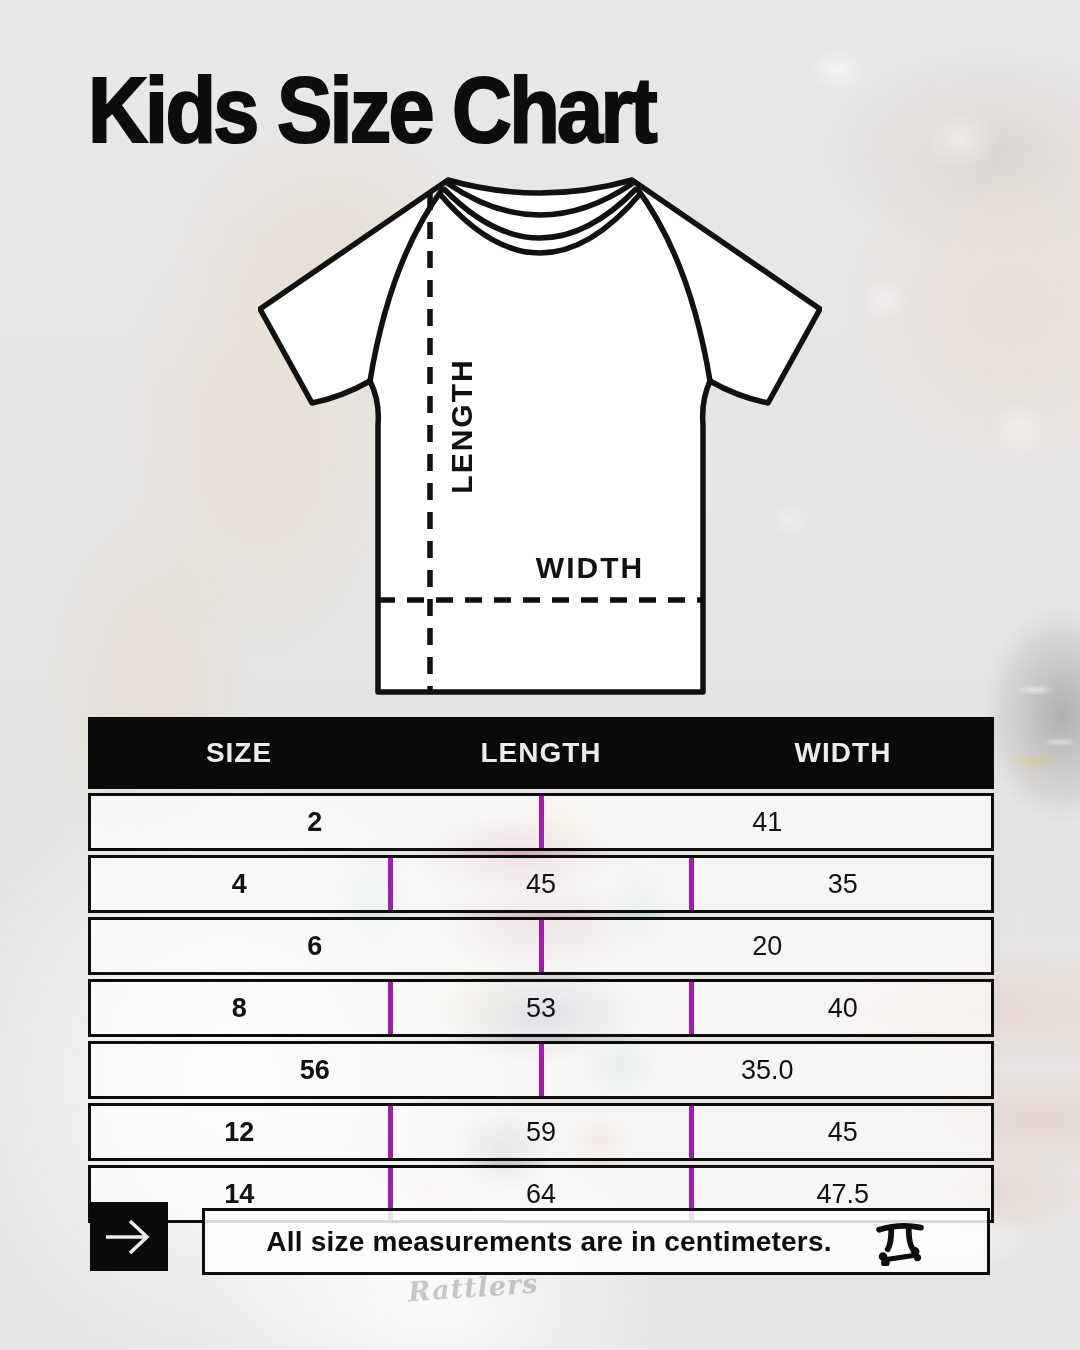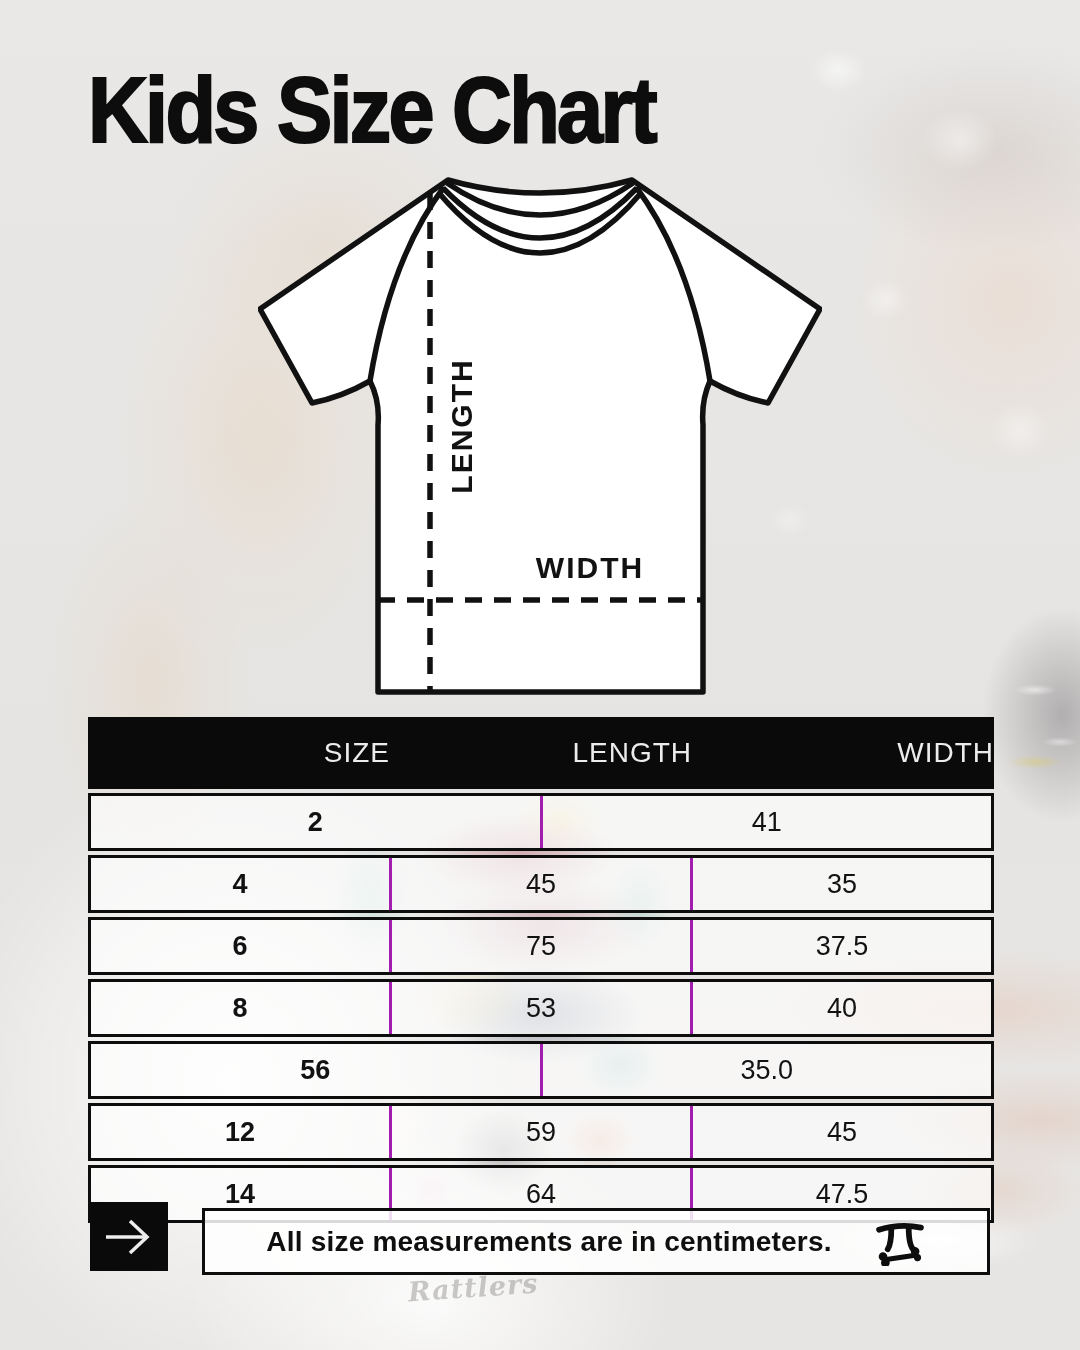--- a/index.html
+++ b/index.html
@@ -70,29 +70,29 @@
   
   .shirt{position:absolute;left:258px;top:173px;}
   .shirt text{font-family:"Liberation Sans",sans-serif;font-weight:bold;fill:#121212;
     font-size:30px;letter-spacing:2px;}
   
   .size-table{position:absolute;left:88px;top:717px;width:906px;}
   .thead{
     display:flex;background:#0a0a0a;height:72px;align-items:center;
   }
   .thead .th{
-    flex:1;text-align:right;color:#ececec;font-weight:normal;font-size:28px;letter-spacing:1px;
+    flex:1;text-align:center;color:#ececec;font-weight:bold;font-size:28px;letter-spacing:1px;
   }
   .trow{
     display:flex;height:52px;margin-top:4px;border:3px solid #0d0d0d;
     background:rgba(255,255,255,.66);
   }
   .trow .td{
     flex:1;display:flex;align-items:center;justify-content:center;
-    font-size:27px;color:#121212;border-left:3px solid #a21caf;
+    font-size:27px;color:#121212;border-left:5px solid #a21caf;
   }
   .trow .td:first-child{border-left:none;font-weight:bold;}
   
   .arrow-box{
     position:absolute;left:90px;top:1202px;width:78px;height:69px;background:#0a0a0a;
     display:flex;align-items:center;justify-content:center;
   }
   .note-box{
     position:absolute;left:202px;top:1208px;width:788px;height:67px;
     border:3px solid #0d0d0d;background:rgba(255,255,255,.85);
@@ -137,22 +137,21 @@
     <div class="td">2</div>
     <div class="td">41</div>
   </div>
   <div class="trow">
     <div class="td">4</div>
     <div class="td">45</div>
     <div class="td">35</div>
   </div>
   <div class="trow">
     <div class="td">6</div>
-    <div class="td">75</div>
-    <div class="td">37.5</div>
+    <div class="td">20</div>
   </div>
   <div class="trow">
     <div class="td">8</div>
     <div class="td">53</div>
     <div class="td">40</div>
   </div>
   <div class="trow">
     <div class="td">56</div>
     <div class="td">35.0</div>
   </div>

